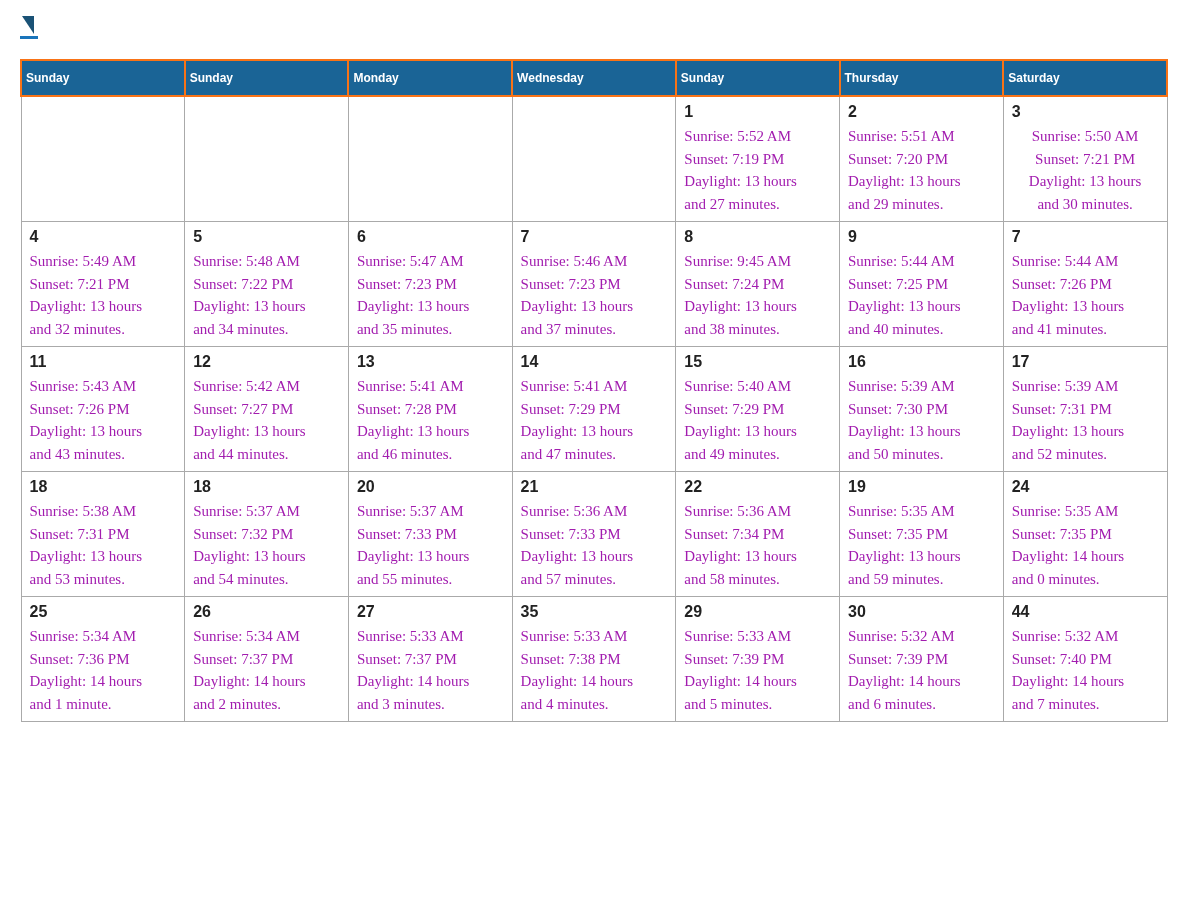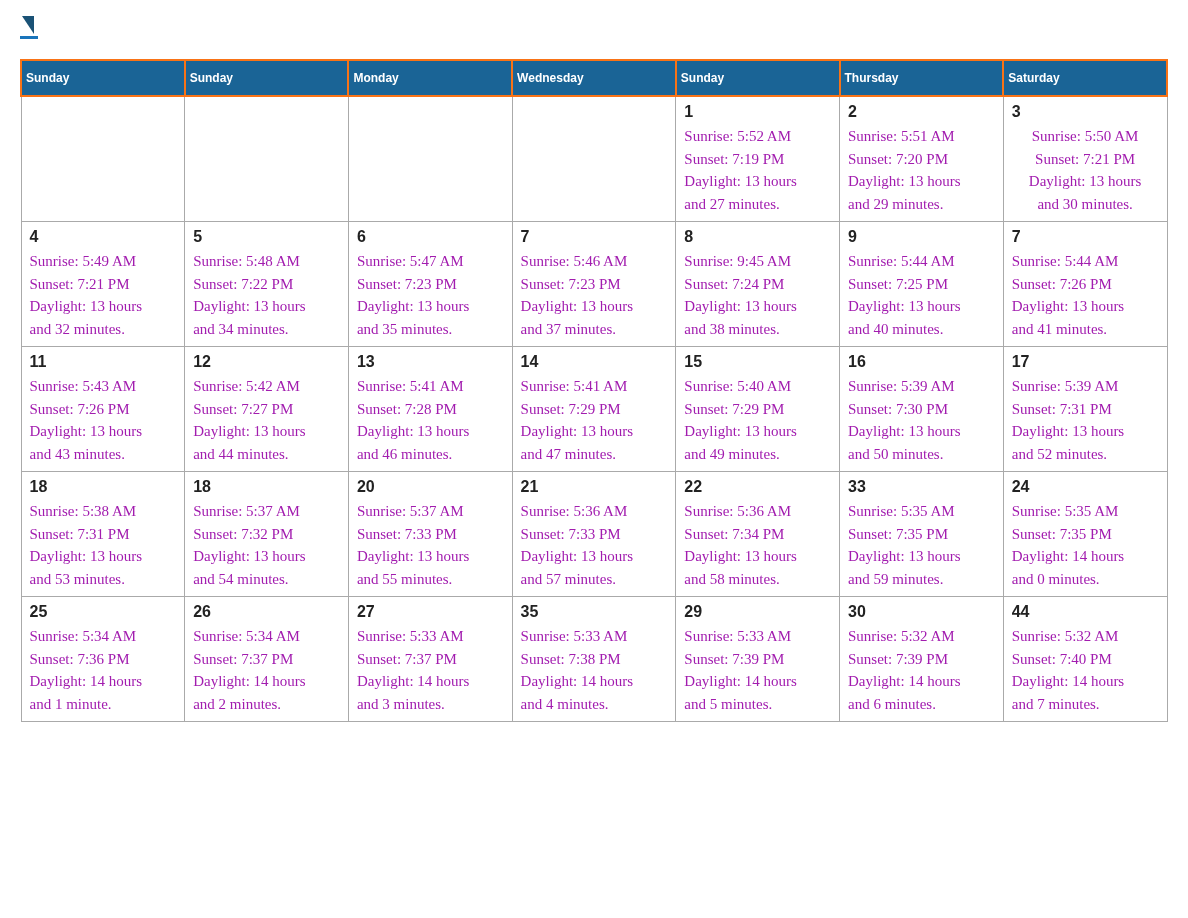--- a/index.html
+++ b/index.html
@@ -285,21 +285,21 @@
 and 57 minutes.</div>
         </td>
         <td>
           <span class="day-number">22</span>
           <div class="day-info" style="white-space: pre-line;">Sunrise: 5:36 AM
 Sunset: 7:34 PM
 Daylight: 13 hours
 and 58 minutes.</div>
         </td>
         <td>
-          <span class="day-number">33</span>
+          <span class="day-number">19</span>
           <div class="day-info" style="white-space: pre-line;">Sunrise: 5:35 AM
 Sunset: 7:35 PM
 Daylight: 13 hours
 and 59 minutes.</div>
         </td>
         <td>
           <span class="day-number">24</span>
           <div class="day-info" style="white-space: pre-line;">Sunrise: 5:35 AM
 Sunset: 7:35 PM
 Daylight: 14 hours

